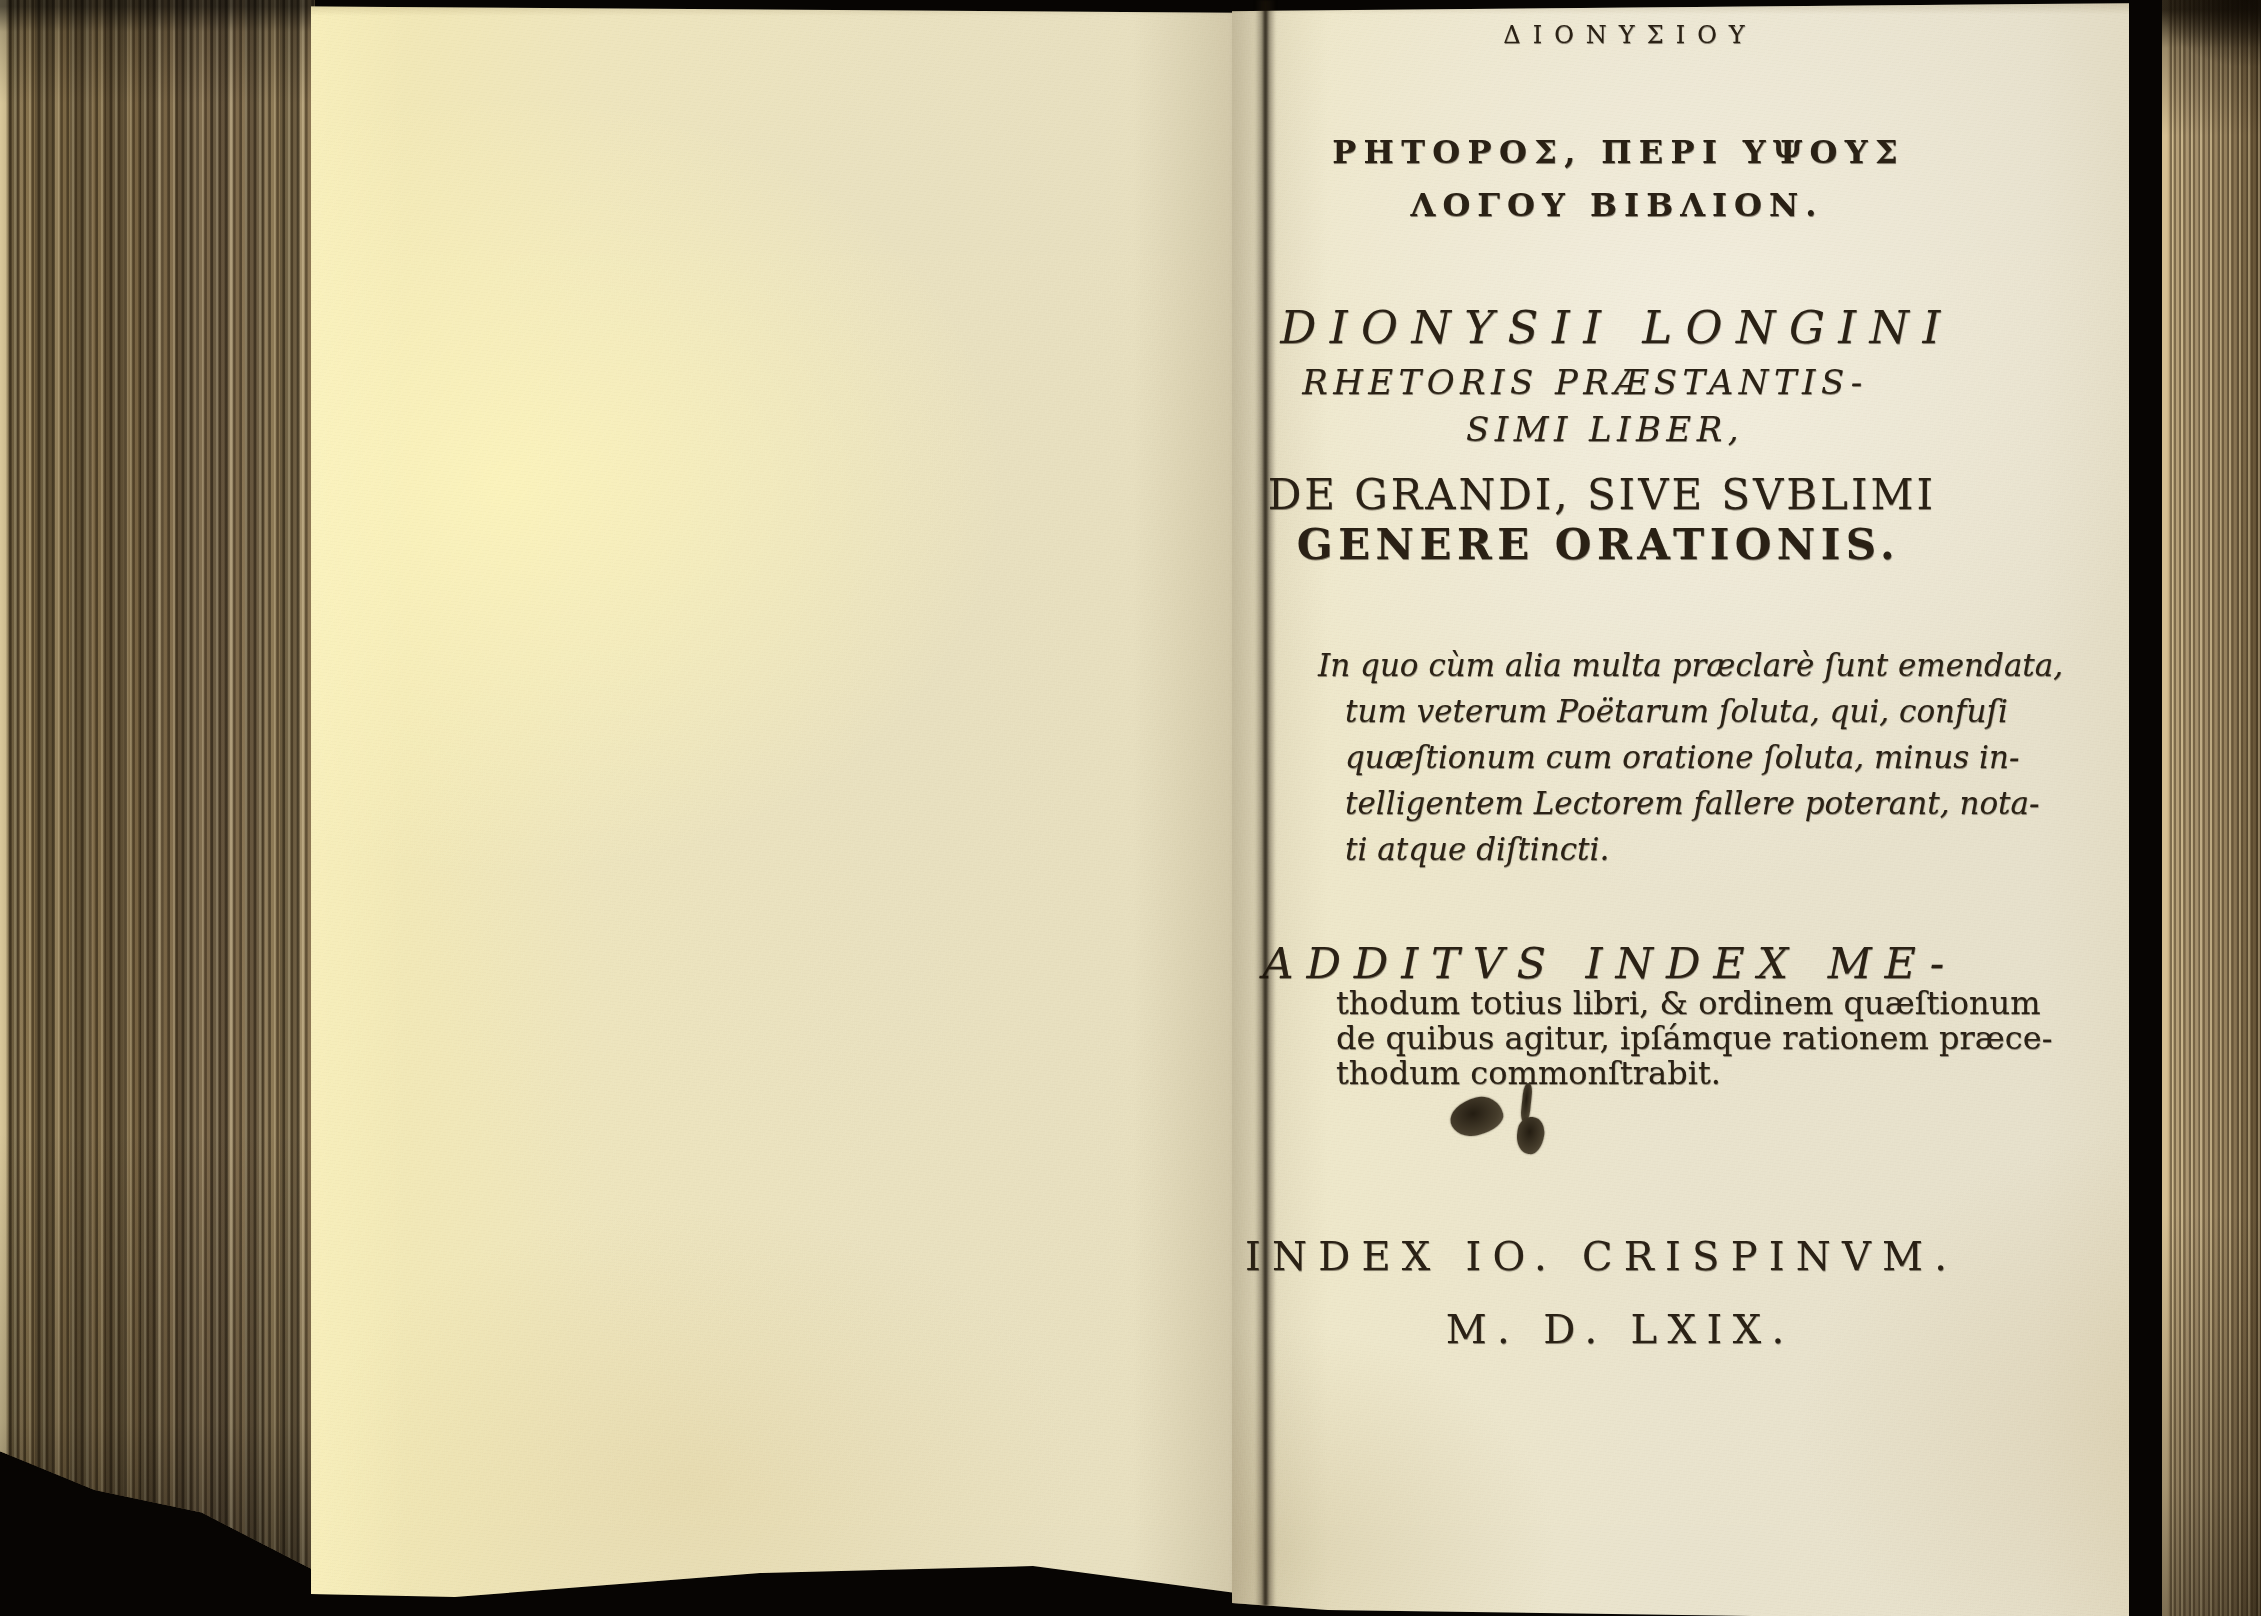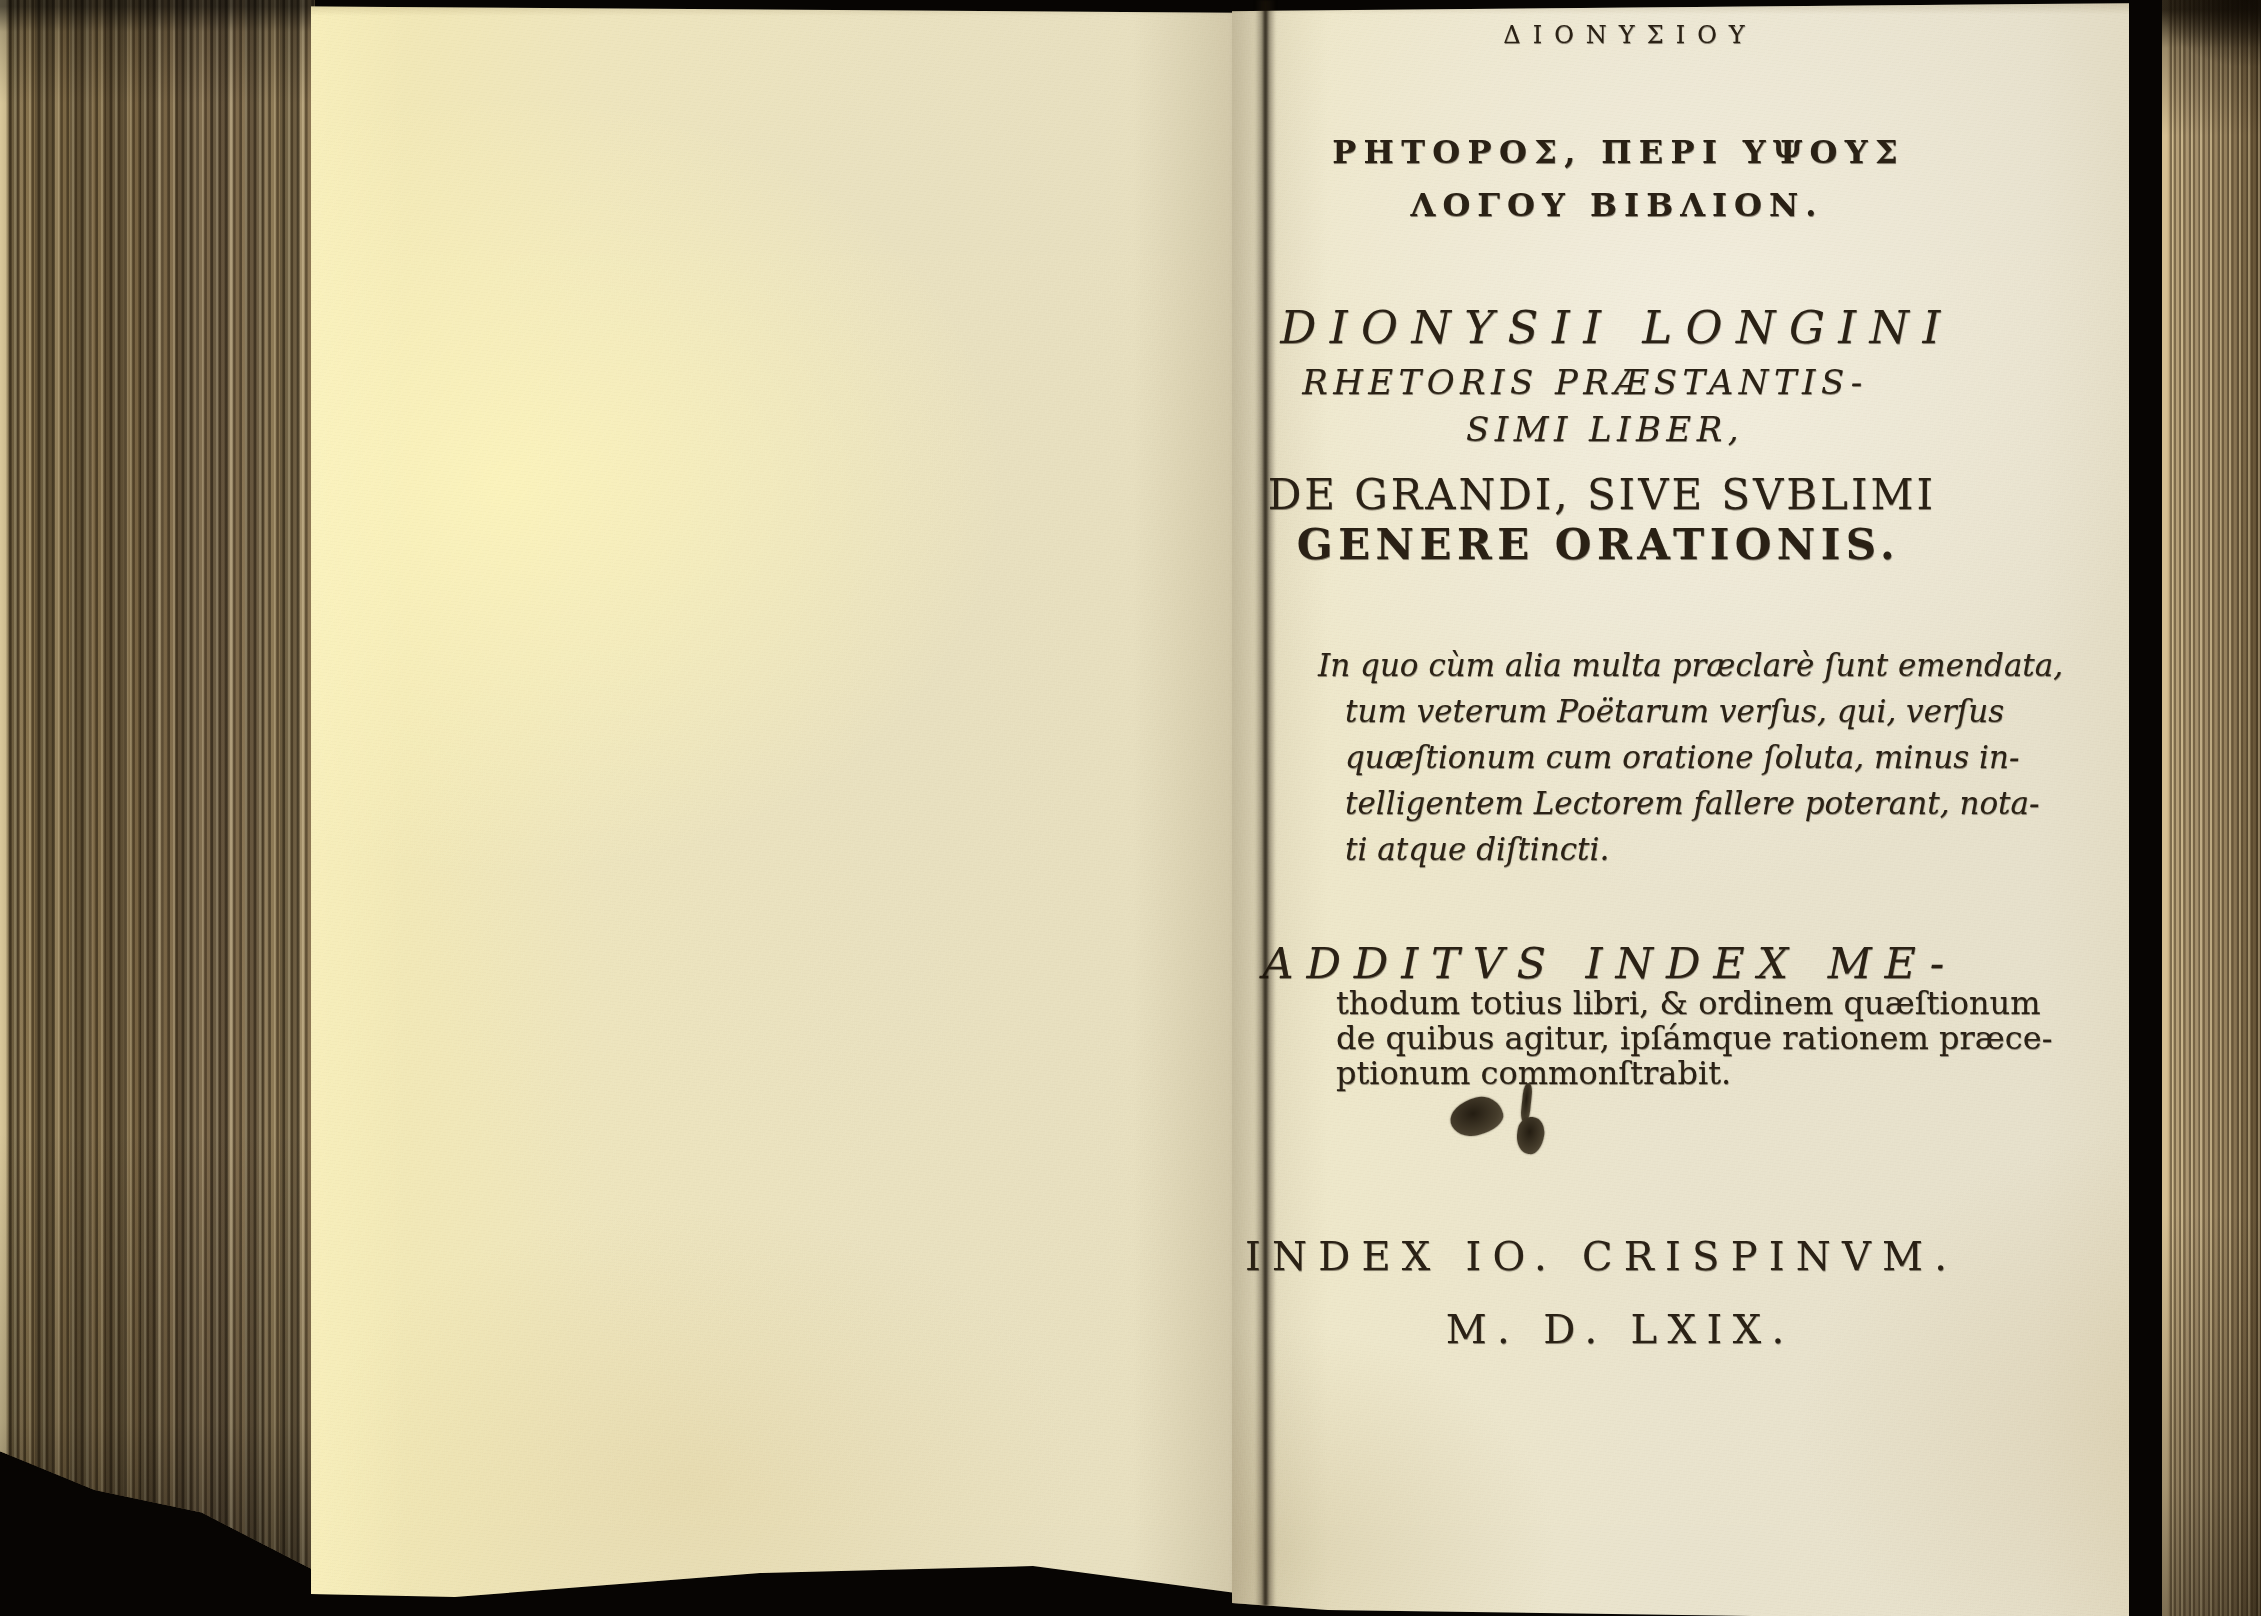--- a/index.html
+++ b/index.html
@@ -221,30 +221,30 @@
       <div class="t greek1">ΔΙΟΝΥΣΙΟΥ</div>
       <div class="t greek3">ΡΗΤΟΡΟΣ, ΠΕΡΙ ΥΨΟΥΣ</div>
       <div class="t greek4">ΛΟΓΟΥ ΒΙΒΛΙΟΝ.</div>
       <div class="t lat1">DIONYSII LONGINI</div>
       <div class="t lat2">RHETORIS PRÆSTANTIS-</div>
       <div class="t lat3">SIMI LIBER,</div>
       <div class="t lat4">DE GRANDI, SIVE SVBLIMI</div>
       <div class="t lat5">GENERE ORATIONIS.</div>
       <div class="blurb">
         <div>In quo cùm alia multa præclarè ſunt emendata,</div>
-        <div>tum veterum Poëtarum verſus, qui, verſus</div>
+        <div>tum veterum Poëtarum ſoluta, qui, confuſi</div>
         <div>quæſtionum cum oratione ſoluta, minus in-</div>
         <div>telligentem Lectorem fallere poterant, nota-</div>
         <div>ti atque diſtincti.</div>
       </div>
       <div class="t additus">ADDITVS INDEX ME-</div>
       <div class="index-body">
         <div>thodum totius libri, &amp; ordinem quæſtionum</div>
         <div>de quibus agitur, ipſámque rationem præce-</div>
-        <div>ptionum commonſtrabit.</div>
+        <div>thodum commonſtrabit.</div>
       </div>
       <div class="t imprint">INDEX IO. CRISPINVM.</div>
       <div class="t mdate">M. D. LXIX.</div>
     </div>
     <div class="blot b1"></div>
     <div class="blot b2"></div>
     <div class="blot b3"></div>
   </div>
 
   <div class="shadow sh-lh"></div>

